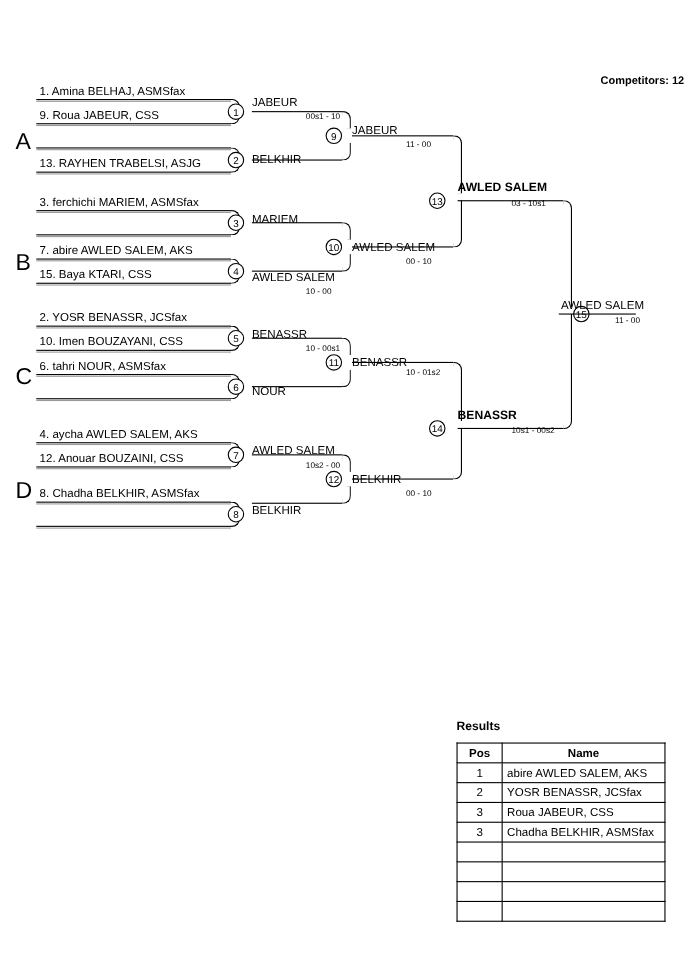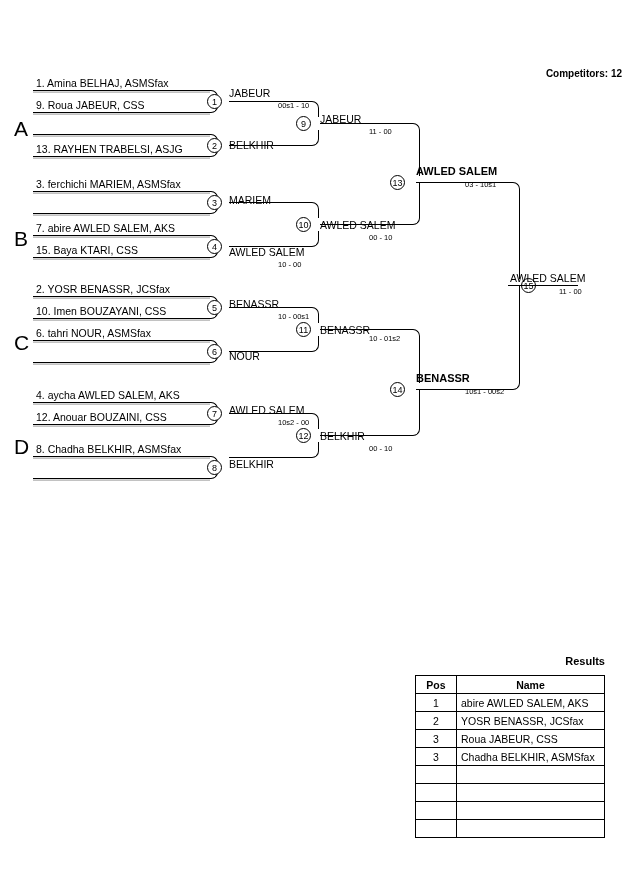--- a/index.html
+++ b/index.html
@@ -82,21 +82,21 @@
   }
   .seclabel{
     position:absolute;
     font-size:21px;
     line-height:21px;
   }
 
   
   .res-title{
     position:absolute;left:415px;top:655px;width:190px;
-    text-align:right;font-size:11px;font-weight:bold;
+    text-align:left;font-size:11px;font-weight:bold;
   }
   table.results{
     position:absolute;left:415px;top:675px;
     width:190px;
     border-collapse:collapse;
     background:#fff;
   }
   table.results td,table.results th{
     border:1px solid #000;
     height:17px;

